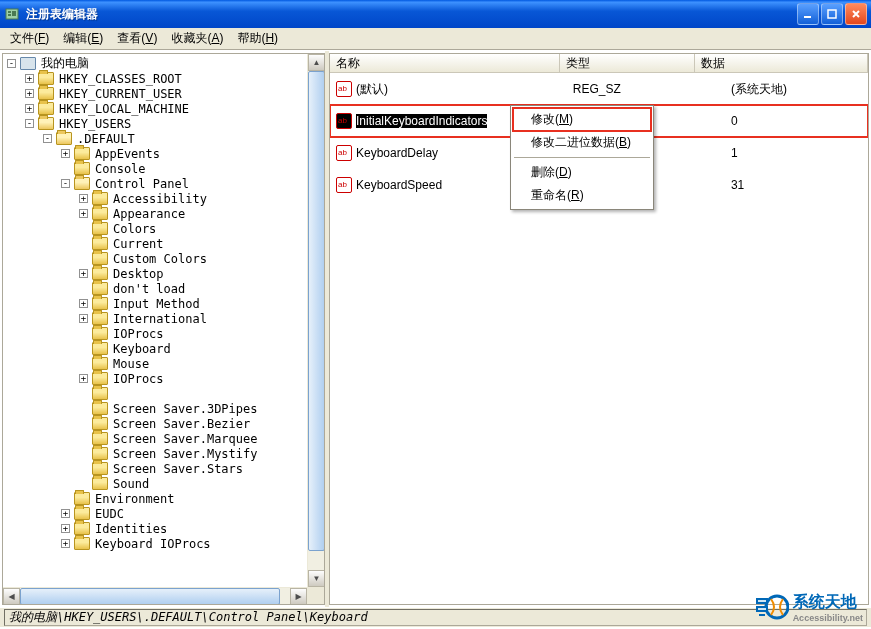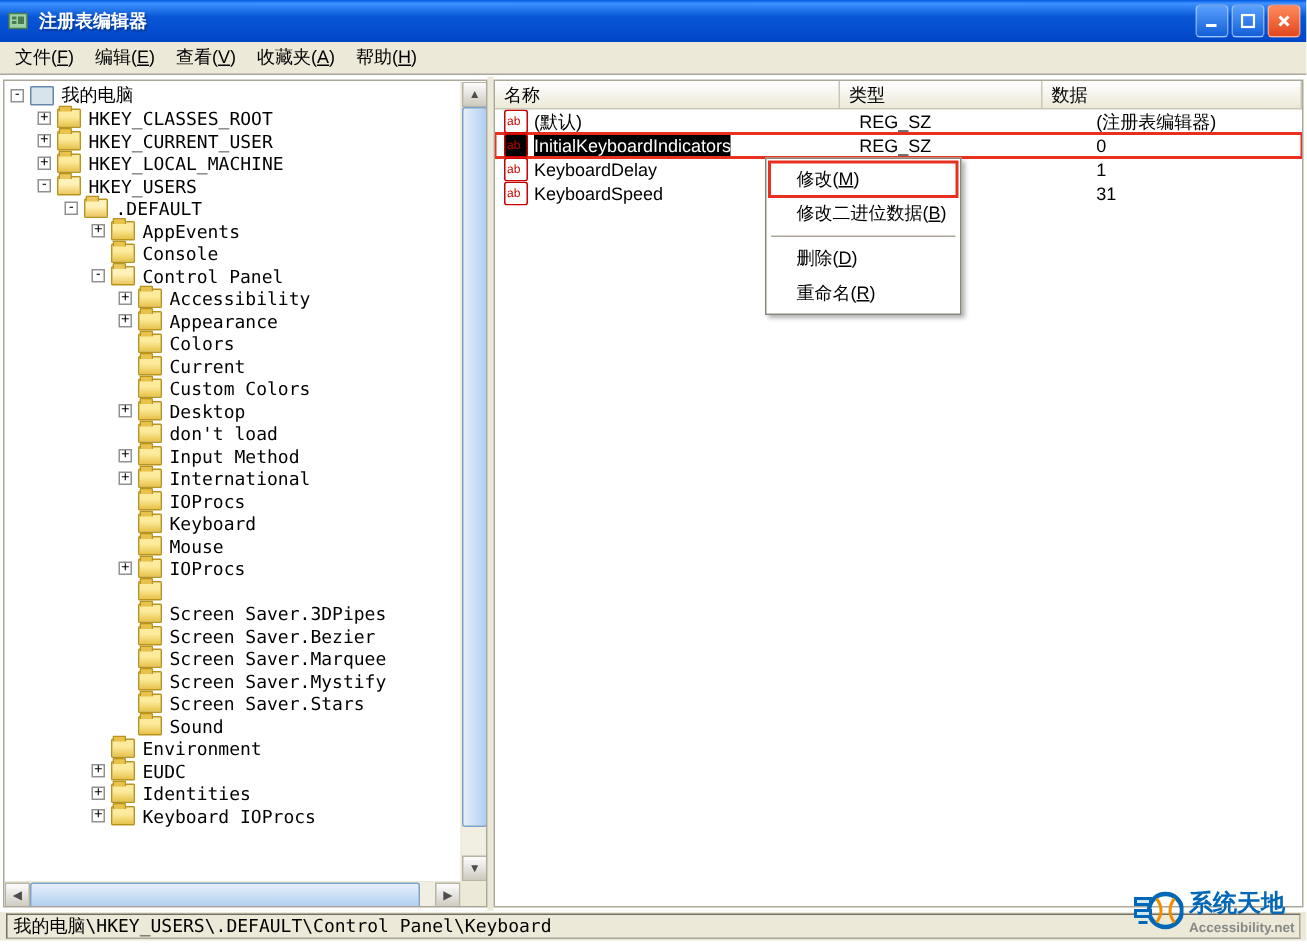--- a/index.html
+++ b/index.html
@@ -36,37 +36,37 @@
 .folder-open { background: linear-gradient(to bottom, #fff2b8 40%, #ecc75e 100%); border: 1px solid #b8941f; border-radius: 1px; position: relative; }
 .folder-open::before { content: ""; position: absolute; top: -3px; left: 0; width: 7px; height: 3px; background: #ecc75e; border: 1px solid #b8941f; border-bottom: none; border-radius: 1px 1px 0 0; }
 .pc-icon { background: #d8e4ec; border: 1px solid #6688aa; border-radius: 1px; }
 .tree-label { padding: 0 2px; }
 .indent { display: inline-block; }
 
 
 .list-header { display: flex; height: 19px; background: linear-gradient(to bottom, #fff, #ece9d8); border-bottom: 1px solid #cbc7b8; }
 .list-header .col { border-right: 1px solid #cbc7b8; padding: 2px 6px; display: flex; align-items: center; }
 .list-body { position: relative; }
-.list-row { display: flex; height: 16px; align-items: center; gap: 44px; }
+.list-row { display: flex; height: 32px; align-items: center; gap: 44px; }
 .list-row .cell { padding: 0 6px; display: flex; align-items: center; overflow: hidden; white-space: nowrap; }
 .val-icon { width: 16px; height: 16px; margin-right: 4px; flex-shrink: 0; }
 .str-icon { background: #fff; border: 1px solid #c00; border-radius: 2px; position: relative; }
 .str-icon::after { content: "ab"; position: absolute; font-size: 8px; color: #c00; left: 1px; top: 0; line-height: 14px; font-family: Arial; }
 .list-row.selected .cell.name span { background: #000000; color: #fff; }
 .highlight-row { outline: 2px solid #e83020; outline-offset: -1px; }
 
 
 .ctxmenu { position: absolute; background: #fff; border: 1px solid #8a867a; box-shadow: 2px 2px 3px rgba(0,0,0,0.3); padding: 2px; z-index: 100; }
 .ctxmenu .ctx-item { padding: 3px 20px 3px 18px; white-space: nowrap; }
 .ctxmenu .ctx-item.hl { outline: 2px solid #e83020; outline-offset: -1px; }
 .ctxmenu .sep { height: 1px; background: #aca899; margin: 3px 1px; }
 
 
 .statusbar { height: 20px; background: #ece9d8; border-top: 1px solid #fff; padding: 2px 4px; display: flex; align-items: center; font-family: "SimSun", monospace; }
-.statusbar .panel { border: 1px solid #aca899; border-top-color: #716f64; border-left-color: #716f64; padding: 0 4px; height: 17px; display: flex; align-items: center; flex: 1; }
+.statusbar .panel { border: 1px solid #aca899; border-top-color: #716f64; border-left-color: #716f64; padding: 0 4px; height: 17px; display: flex; align-items: center; flex: 1; font-style: italic; }
 
 
 .sb-v { position: absolute; right: 0; top: 0; bottom: 17px; width: 17px; background: #f1efe2; border-left: 1px solid #ece9d8; }
 .sb-h { position: absolute; left: 0; right: 17px; bottom: 0; height: 17px; background: #f1efe2; border-top: 1px solid #ece9d8; display: flex; }
 .sb-corner { position: absolute; right: 0; bottom: 0; width: 17px; height: 17px; background: #ece9d8; }
 .sb-btn { width: 17px; height: 17px; background: linear-gradient(to bottom, #fdfdfd, #cecac0); border: 1px solid #b8b4a4; display: flex; align-items: center; justify-content: center; font-size: 8px; color: #4d4d4d; }
 .sb-track { flex: 1; }
 .sb-v .sb-btn.up { position: absolute; top: 0; }
 .sb-v .sb-btn.down { position: absolute; bottom: 0; }
 .sb-thumb-v { position: absolute; left: 0; width: 17px; background: linear-gradient(to right, #e6f0fa, #b0cff0); border: 1px solid #7ba2ce; border-radius: 2px; }
@@ -340,21 +340,21 @@
       <div class="col" style="width:135px">类型</div>
       <div class="col" style="flex:1">数据</div>
     </div>
     <div class="list-body" id="list-body">
         <div class="list-row">
           <div class="cell name" style="width: 230px;">
             <span class="val-icon str-icon"></span>
             <span>(默认)</span>
           </div>
           <div class="cell" style="width: 135px;">REG_SZ</div>
-          <div class="cell" style="width: 170px;">(注册表编辑器)</div>
+          <div class="cell" style="width: 170px;">(系统天地)</div>
         </div>
         <div class="list-row selected highlight-row">
           <div class="cell name" style="width: 230px;">
             <span class="val-icon str-icon"></span>
             <span>InitialKeyboardIndicators</span>
           </div>
           <div class="cell" style="width: 135px;">REG_SZ</div>
           <div class="cell" style="width: 170px;">0</div>
         </div>
         <div class="list-row">
@@ -368,21 +368,21 @@
         <div class="list-row">
           <div class="cell name" style="width: 230px;">
             <span class="val-icon str-icon"></span>
             <span>KeyboardSpeed</span>
           </div>
           <div class="cell" style="width: 135px;">REG_SZ</div>
           <div class="cell" style="width: 170px;">31</div>
         </div>
       </div>
 
-    <div class="ctxmenu" style="left:180px; top:51px; width:131px;">
+    <div class="ctxmenu" style="left:180px; top:51px; width:144px;">
       <div class="ctx-item hl"><span>修改</span>(<span class="accel">M</span>)</div>
       <div class="ctx-item"><span>修改二进位数据</span>(<span class="accel">B</span>)</div>
       <div class="sep"></div>
       <div class="ctx-item"><span>删除</span>(<span class="accel">D</span>)</div>
       <div class="ctx-item"><span>重命名</span>(<span class="accel">R</span>)</div>
     </div>
   </div>
 </div>
 
 <div class="statusbar">

